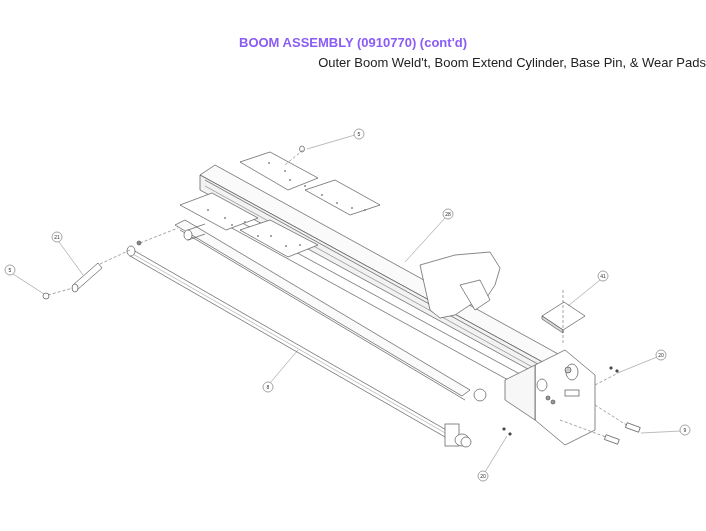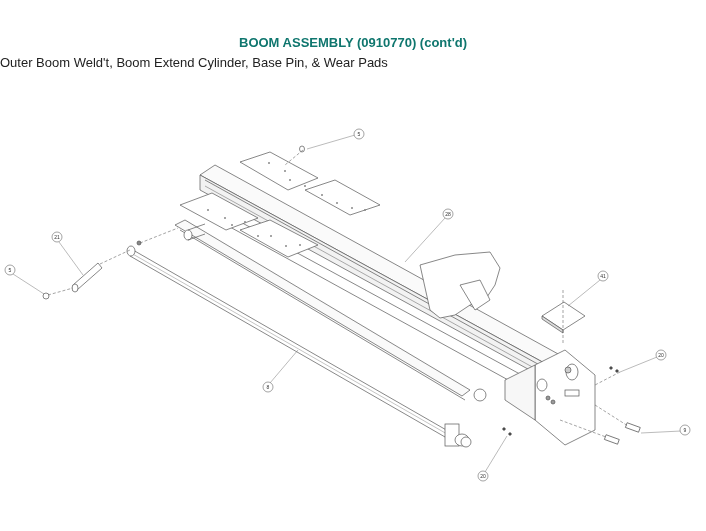--- a/index.html
+++ b/index.html
@@ -1,18 +1,18 @@
 <!DOCTYPE html>
 <html><head>
 <meta charset="utf-8">
 <style>
   html, body { margin: 0; padding: 0; background: #ffffff; }
   body { width: 706px; height: 531px; position: relative; overflow: hidden; font-family: "Liberation Sans", sans-serif; }
-  .title { position: absolute; top: 35px; left: 0; width: 706px; text-align: center; font-weight: bold; font-size: 13px; color: #0f766e; }
-  .subtitle { position: absolute; top: 55px; left: 0; width: 706px; text-align: left; font-size: 13px; color: #222; }
+  .title { position: absolute; top: 35px; left: 0; width: 706px; text-align: center; font-weight: bold; font-size: 13px; color: #8b5cf6; }
+  .subtitle { position: absolute; top: 55px; left: 0; width: 706px; text-align: right; font-size: 13px; color: #222; }
   svg.drawing { position: absolute; left: 0; top: 0; }
   .callout-text { font-family: "Liberation Sans", sans-serif; font-size: 5px; fill: #333; text-anchor: middle; dominant-baseline: central; }
 </style>
 </head>
 <body>
 
 <div class="title">BOOM ASSEMBLY (0910770) (cont'd)</div>
 <div class="subtitle">Outer Boom Weld't, Boom Extend Cylinder, Base Pin, &amp; Wear Pads</div>
 
 <svg class="drawing" width="706" height="531" viewBox="0 0 706 531">

